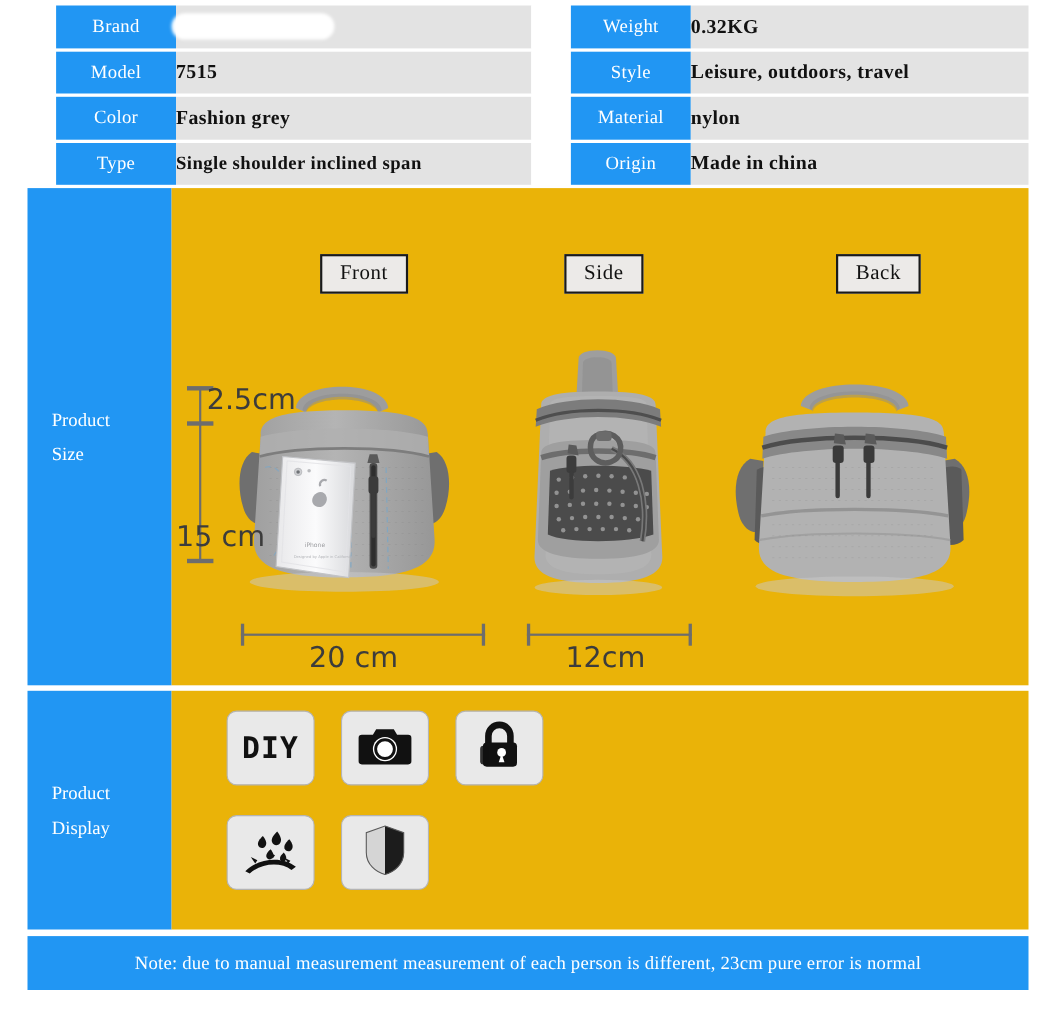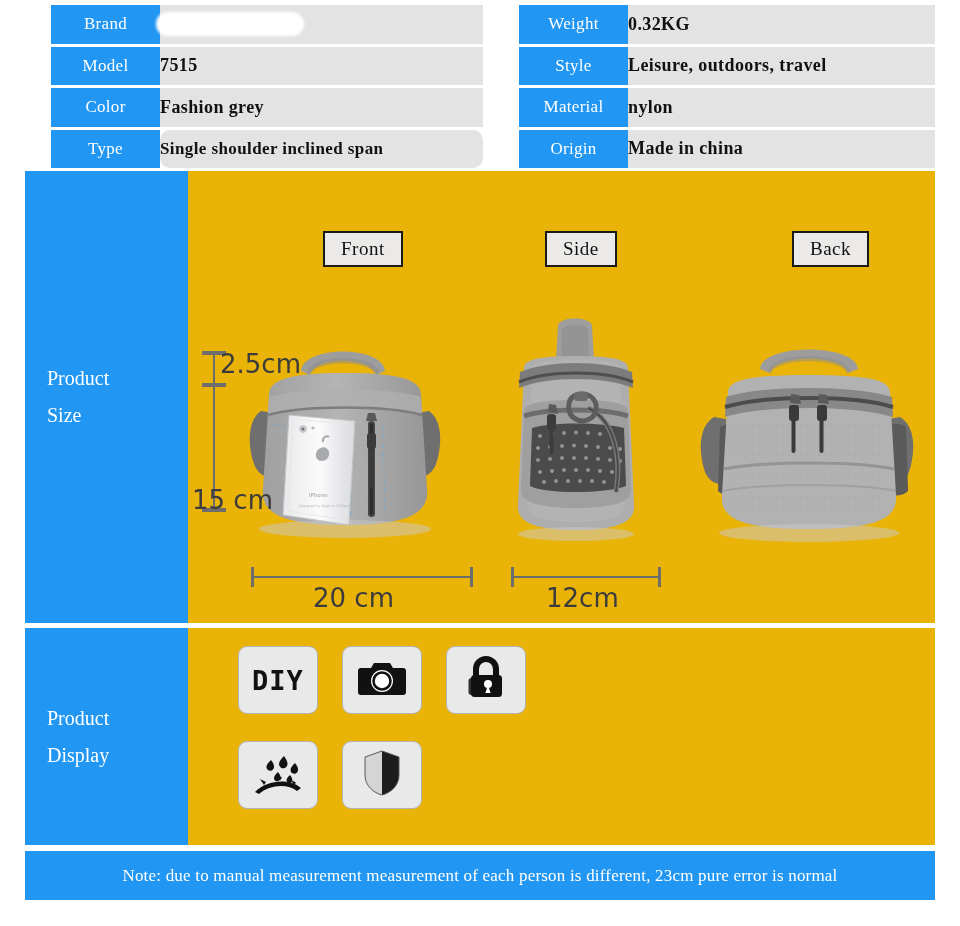--- a/index.html
+++ b/index.html
@@ -7,29 +7,29 @@
   .page{position:relative;width:960px;height:926px;background:#ffffff;}
 
   
   .spec-table{position:absolute;left:25px;top:5px;width:910px;height:163px;
     display:grid;grid-template-columns:135px 323px 10px 135px 307px;
     grid-template-rows:repeat(4,1fr);column-gap:0;row-gap:3px;}
   .lbl{background:#2196f3;color:#ffffff;display:flex;align-items:center;justify-content:center;
     font-size:17px;letter-spacing:.3px;margin-left:26px;}
   .val{background:#e3e3e3;color:#111;display:flex;align-items:center;
     font-size:18px;font-weight:bold;letter-spacing:.4px;}
-  .val.small{font-size:17px;border-radius:10px;}
+  .val.small{font-size:17px;}
   .gap{background:#ffffff;}
   .redacted{display:inline-block;width:140px;height:16px;background:#ffffff;
     border-radius:9px;box-shadow:0 0 3px 4px #fff;}
 
   
   .section{position:absolute;left:25px;display:flex;}
-  .side-label{width:163px;background:#2196f3;color:#fff;display:flex;flex-direction:column;
-    justify-content:center;padding-left:22px;box-sizing:border-box;font-size:20px;line-height:1.85;font-family:Liberation Serif, serif;}
+  .side-label{width:131px;background:#2196f3;color:#fff;display:flex;flex-direction:column;
+    justify-content:center;padding-left:22px;box-sizing:border-box;font-size:17px;line-height:1.85;font-family:Liberation Serif, serif;}
   .side-label span{display:block;}
   .panel{flex:1;background:#eab308;position:relative;}
 
   #size-section{top:171px;width:910px;height:452px;}
   #display-section{top:628px;width:910px;height:217px;}
 
   
   .view-tag{position:absolute;border:2px solid #1a1a1a;background:#eceae8;color:#111;
     font-size:19px;padding:5px 16px;letter-spacing:.5px;}
 
@@ -278,21 +278,21 @@
 
           <ellipse cx="121" cy="202" rx="90" ry="9" fill="#c9c9c9" opacity="0.5"></ellipse>
         </svg>
       </div>
 
       <div class="dim-line" style="left:25px;top:181px;width:1.5px;height:158px;"></div>
       <div class="dim-line" style="left:14px;top:180px;width:24px;height:4px;"></div>
       <div class="dim-line" style="left:14px;top:212px;width:24px;height:4px;"></div>
       <div class="dim-line" style="left:14px;top:337px;width:24px;height:4px;"></div>
       <div class="dim-text" style="left:32px;top:178px;">2.5cm</div>
-      <div class="dim-text" style="left:4px;top:314px;">15 cm</div>
+      <div class="dim-text" style="left:4px;top:302px;">15 cm</div>
 
       <div class="dim-line" style="left:63px;top:405px;width:222px;height:2px;"></div>
       <div class="dim-line" style="left:63px;top:396px;width:3px;height:20px;"></div>
       <div class="dim-line" style="left:282px;top:396px;width:3px;height:20px;"></div>
       <div class="dim-text" style="left:125px;top:412px;">20 cm</div>
 
       <div class="dim-line" style="left:323px;top:405px;width:150px;height:2px;"></div>
       <div class="dim-line" style="left:323px;top:396px;width:3px;height:20px;"></div>
       <div class="dim-line" style="left:470px;top:396px;width:3px;height:20px;"></div>
       <div class="dim-text" style="left:358px;top:412px;">12cm</div>

